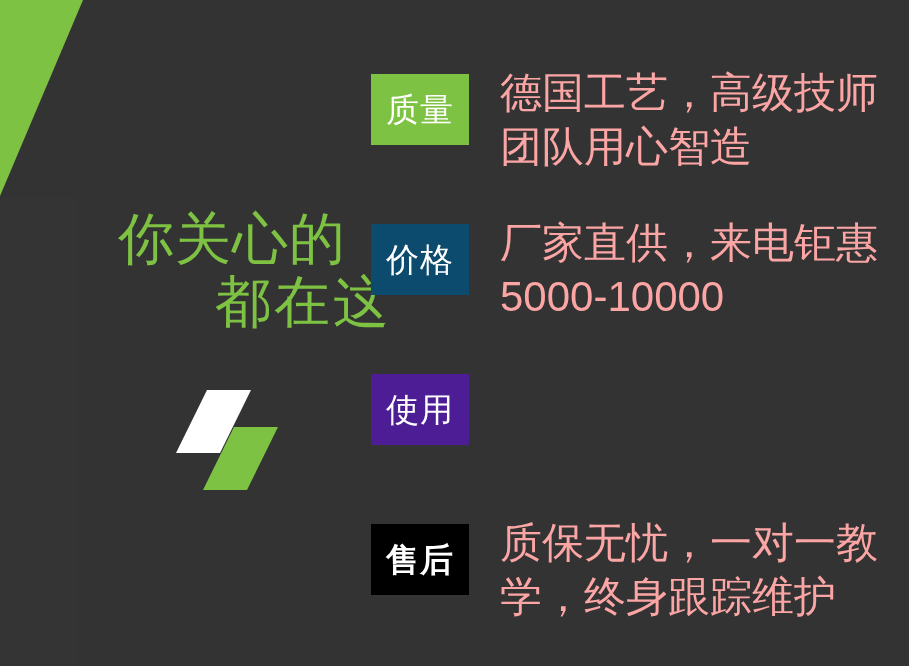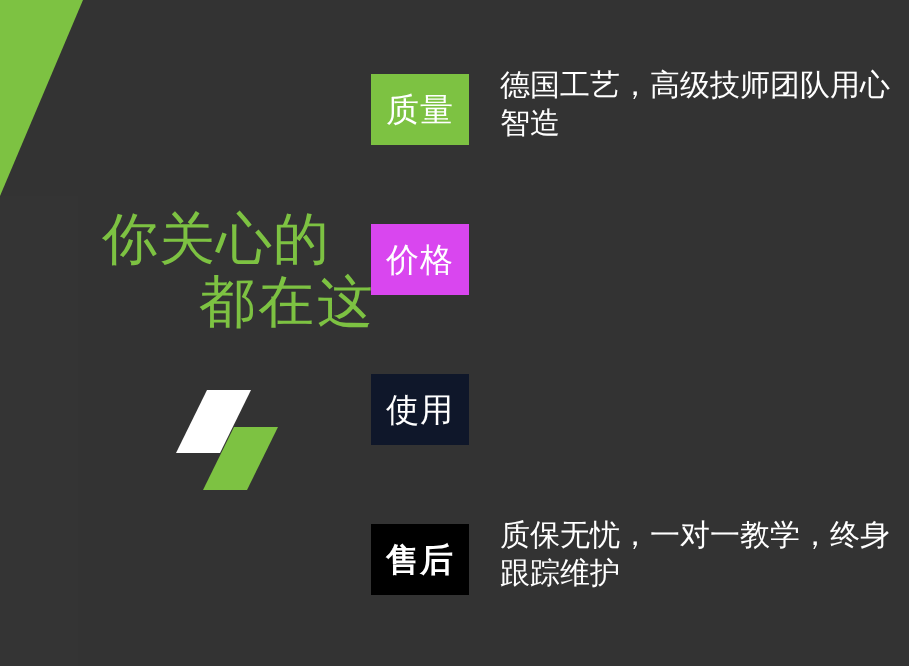--- a/index.html
+++ b/index.html
@@ -33,21 +33,21 @@
     top: 196px;
     width: 78px;
     height: 470px;
     background: #343434;
     pointer-events: none;
   }
 
   
   .headline {
     position: absolute;
-    left: 56px;
+    left: 72px;
     top: 208px;
     width: 320px;
     text-align: center;
     color: #7dc242;
     font-size: 56px;
     line-height: 1.12;
     font-weight: 400;
     letter-spacing: 1px;
     white-space: nowrap;
   }
@@ -96,22 +96,22 @@
     color: #ffffff;
     font-size: 33px;
     letter-spacing: 1px;
     line-height: 1;
   }
   .feature-text {
     position: absolute;
     left: 129px;
     top: -8px;
     width: 395px;
-    color: #ffffff;
-    font-size: 30px;
+    color: #fca5a5;
+    font-size: 42px;
     line-height: 1.28;
     letter-spacing: 0px;
   }
 </style>
 </head>
 <body>
 
 <div id="slide">
 
   <svg class="corner-wedge" viewBox="0 0 90 200" preserveAspectRatio="none">
@@ -133,27 +133,28 @@
   <div class="rows">
 
     <div class="feature-row">
       <div class="badge" style="background:#7dc242;">
         <span class="badge-label">质量</span>
       </div>
       <div class="feature-text">德国工艺，高级技师团队用心智造</div>
     </div>
 
     <div class="feature-row">
-      <div class="badge" style="background:#d946ef;">
+      <div class="badge" style="background:#0c4a6e;">
         <span class="badge-label">价格</span>
       </div>
+      <div class="feature-text">厂家直供，来电钜惠5000-10000</div>
     </div>
 
     <div class="feature-row">
-      <div class="badge" style="background:#0f172a;">
+      <div class="badge" style="background:#4c1d95;">
         <span class="badge-label">使用</span>
       </div>
     </div>
 
     <div class="feature-row">
       <div class="badge" style="background:#000000;font-weight:bold;">
         <span class="badge-label">售后</span>
       </div>
       <div class="feature-text">质保无忧，一对一教学，终身跟踪维护</div>
     </div>

